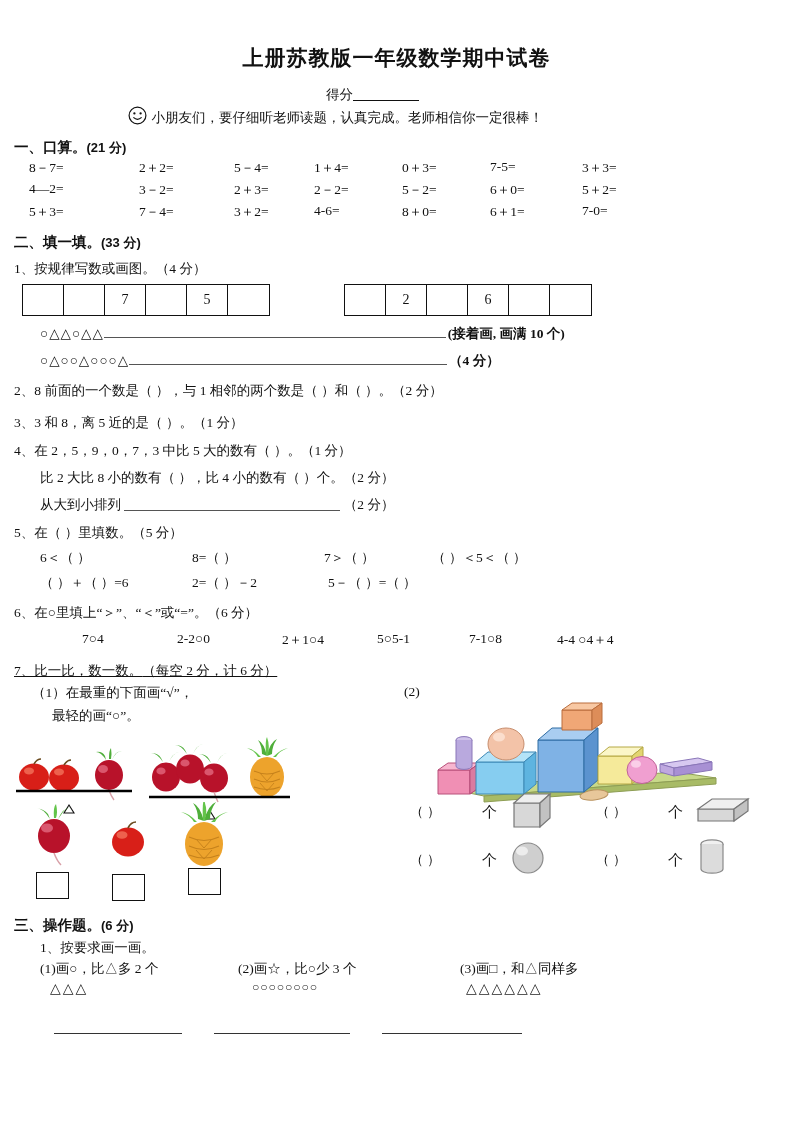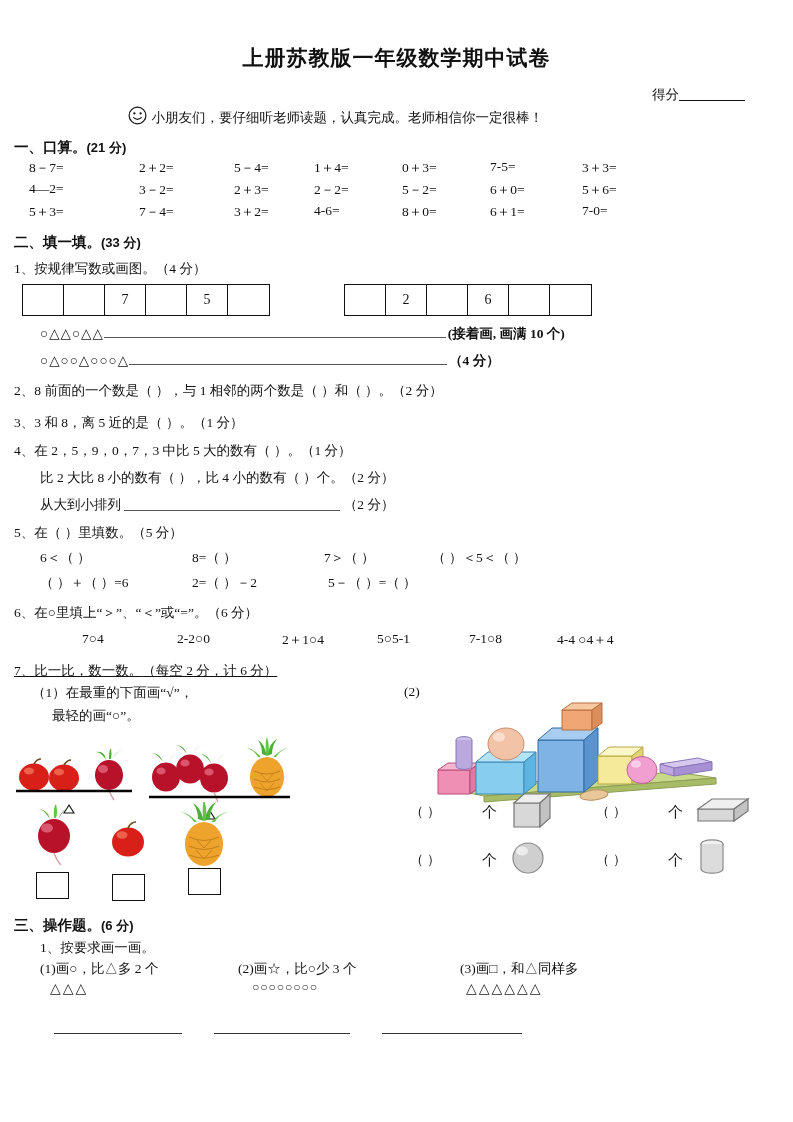--- a/index.html
+++ b/index.html
@@ -18,21 +18,21 @@
     text-align:center;
     font-family:"Liberation Sans", sans-serif;
     font-weight:bold;
     font-size:21px;
     letter-spacing:1px;
     margin:44px 0 0 0;
   }
   .score-row {
     margin-top:14px;
     padding-right:48px;
-    text-align:right;
+    text-align:center;
     font-size:13.5px;
   }
   .score-blank {
     display:inline-block;
     width:66px;
     border-bottom:1px solid #111;
     height:13px;
     vertical-align:-2px;
   }
   .intro {
@@ -180,21 +180,21 @@
       <span class="c6">7-5=</span>
       <span class="c7">3＋3=</span>
     </div>
     <div class="oral-row">
       <span class="c1">4—2=</span>
       <span class="c2">3－2=</span>
       <span class="c3">2＋3=</span>
       <span class="c4">2－2=</span>
       <span class="c5">5－2=</span>
       <span class="c6">6＋0=</span>
-      <span class="c7">5＋6=</span>
+      <span class="c7">5＋2=</span>
     </div>
     <div class="oral-row">
       <span class="c1">5＋3=</span>
       <span class="c2">7－4=</span>
       <span class="c3">3＋2=</span>
       <span class="c4">4-6=</span>
       <span class="c5">8＋0=</span>
       <span class="c6">6＋1=</span>
       <span class="c7">7-0=</span>
     </div>

